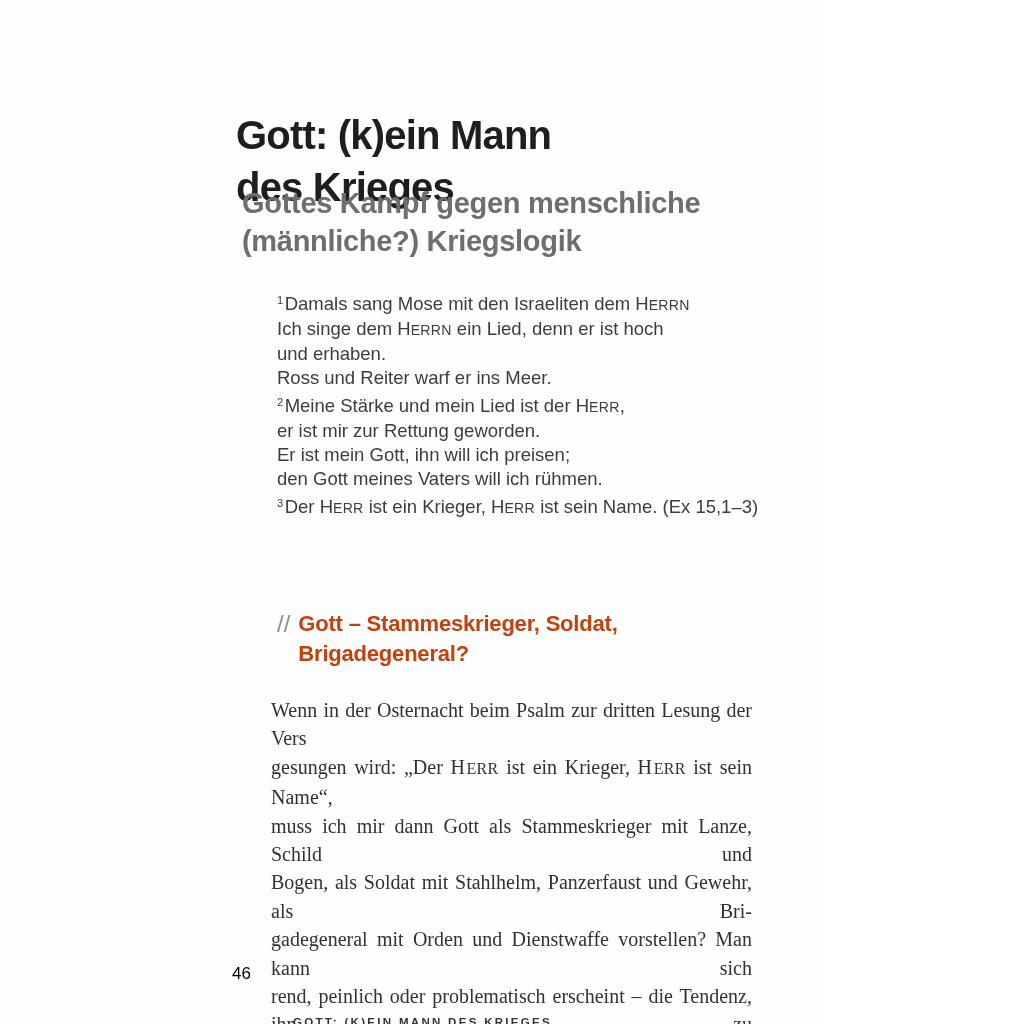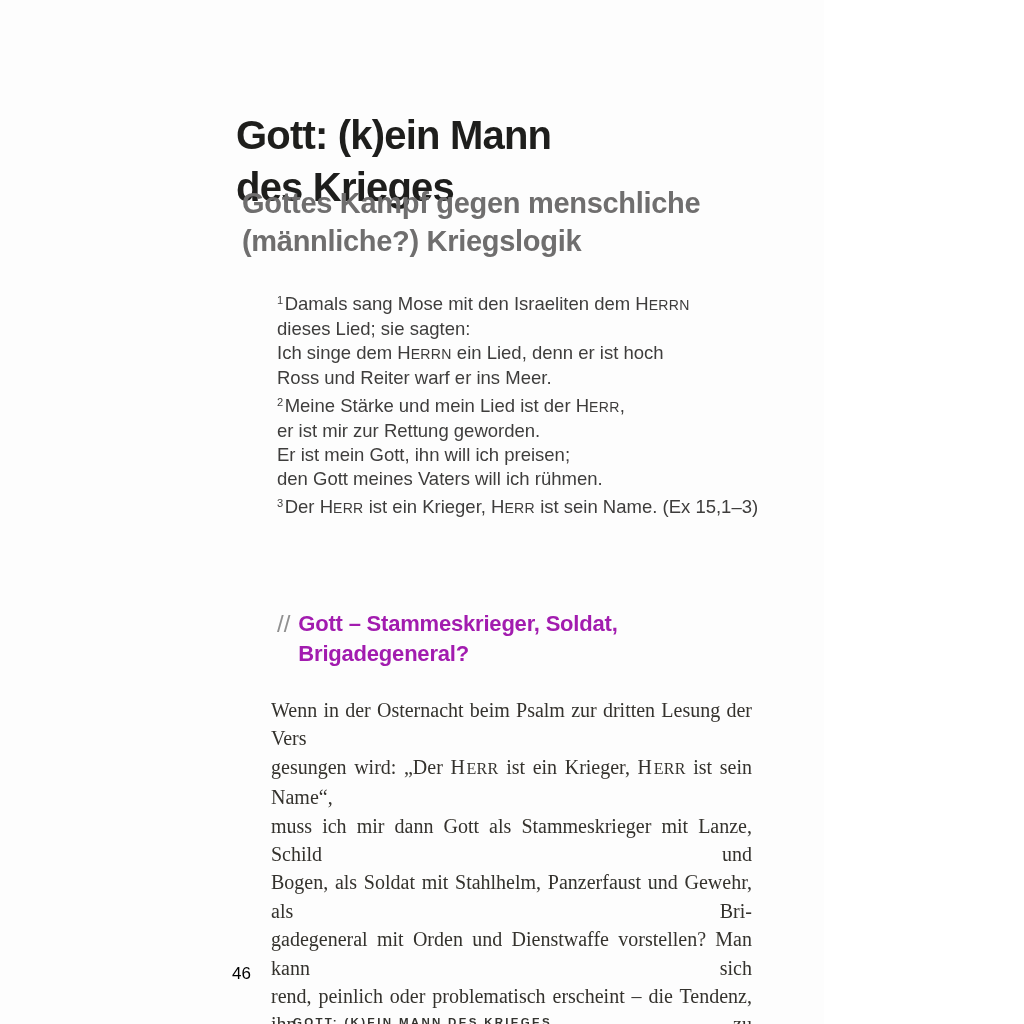--- a/index.html
+++ b/index.html
@@ -58,21 +58,21 @@
     font-size: 24px;
     line-height: 30px;
     font-weight: 400;
     color: #909090;
     margin-right: 8px;
   }
   .heading .heading-text {
     font-size: 22px;
     line-height: 30px;
     font-weight: 700;
-    color: #a21caf;
+    color: #c2410c;
     letter-spacing: -0.2px;
   }
   .body-text {
     position: absolute;
     left: 231px;
     top: 696px;
     width: 521px;
     font-family: "Liberation Serif", serif;
     font-size: 20px;
     line-height: 28.4px;
@@ -113,22 +113,22 @@
     <div>des Krieges</div>
   </h1>
 
   <h2 class="subtitle" style="margin:6px">
     <div>Gottes Kampf gegen menschliche</div>
     <div>(männliche?) Kriegslogik</div>
   </h2>
 
   <div class="quote">
     <div class="quote-line"><span class="sup">1</span><span>Damals sang Mose mit den Israeliten dem </span><span class="sc"><span class="sc-lead">H</span><span class="sc-rest">ERRN</span></span></div>
-    <div class="quote-line"><span>dieses Lied; sie sagten:</span></div>
     <div class="quote-line"><span>Ich singe dem </span><span class="sc"><span class="sc-lead">H</span><span class="sc-rest">ERRN</span></span><span> ein Lied, denn er ist hoch</span></div>
+    <div class="quote-line"><span>und erhaben.</span></div>
     <div class="quote-line"><span>Ross und Reiter warf er ins Meer.</span></div>
     <div class="quote-line"><span class="sup">2</span><span>Meine Stärke und mein Lied ist der </span><span class="sc"><span class="sc-lead">H</span><span class="sc-rest">ERR</span></span><span>,</span></div>
     <div class="quote-line"><span>er ist mir zur Rettung geworden.</span></div>
     <div class="quote-line"><span>Er ist mein Gott, ihn will ich preisen;</span></div>
     <div class="quote-line"><span>den Gott meines Vaters will ich rühmen.</span></div>
     <div class="quote-line"><span class="sup">3</span><span>Der </span><span class="sc"><span class="sc-lead">H</span><span class="sc-rest">ERR</span></span><span> ist ein Krieger, </span><span class="sc"><span class="sc-lead">H</span><span class="sc-rest">ERR</span></span><span> ist sein Name. (Ex 15,1–3)</span></div>
   </div>
 
   <div class="heading">
     <span class="marker">//</span>

